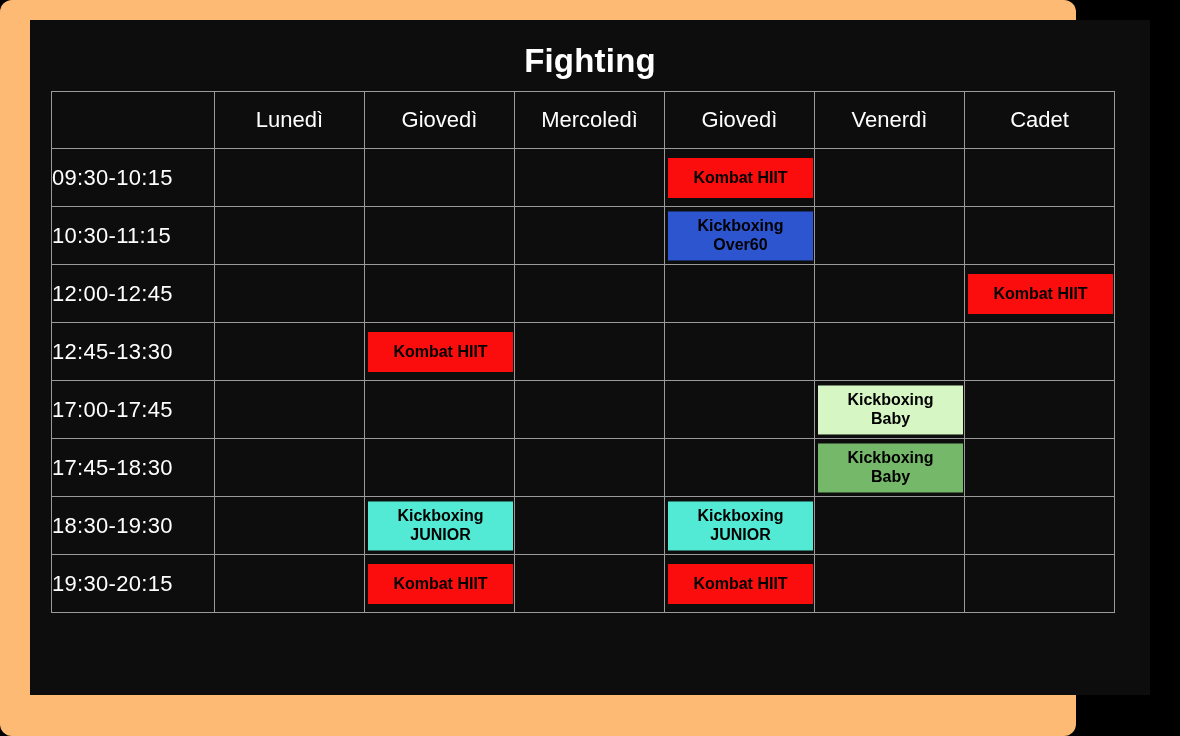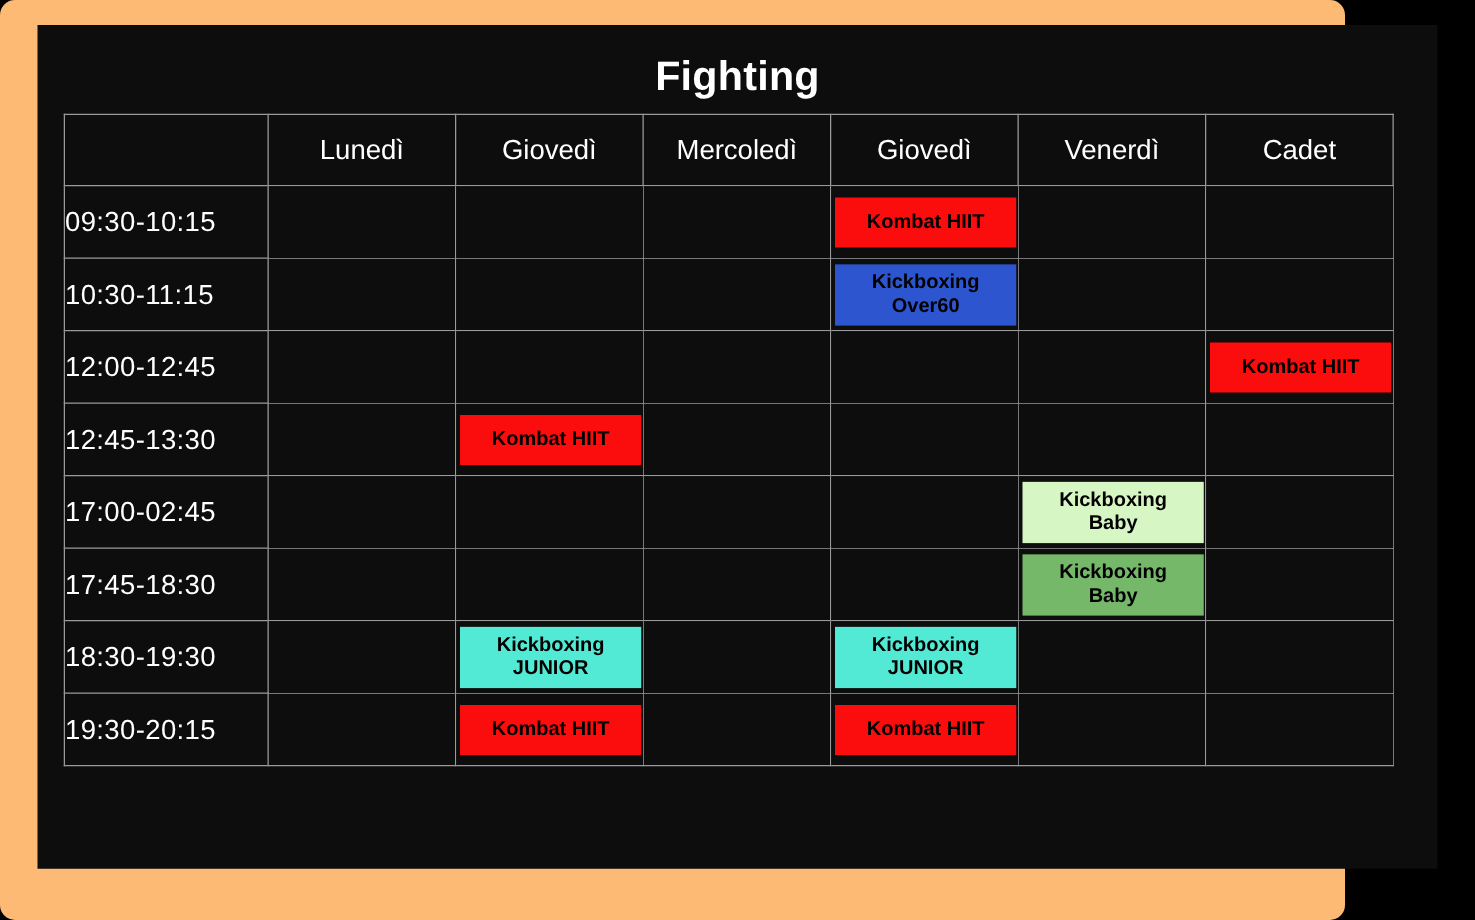--- a/index.html
+++ b/index.html
@@ -169,21 +169,21 @@
               <div class="event" style="background: rgb(252, 13, 13);">
                 <div><span>Kombat HIIT</span></div>
               </div>
             </td>
             <td class="slot"></td>
             <td class="slot"></td>
             <td class="slot"></td>
             <td class="slot"></td>
           </tr>
           <tr>
-            <td class="time-cell">17:00-02:45</td>
+            <td class="time-cell">17:00-17:45</td>
             <td class="slot"></td>
             <td class="slot"></td>
             <td class="slot"></td>
             <td class="slot"></td>
             <td class="slot">
               <div class="event" style="background: rgb(214, 247, 196);">
                 <div><span>Kickboxing</span><span class="l2">Baby</span></div>
               </div>
             </td>
             <td class="slot"></td>

